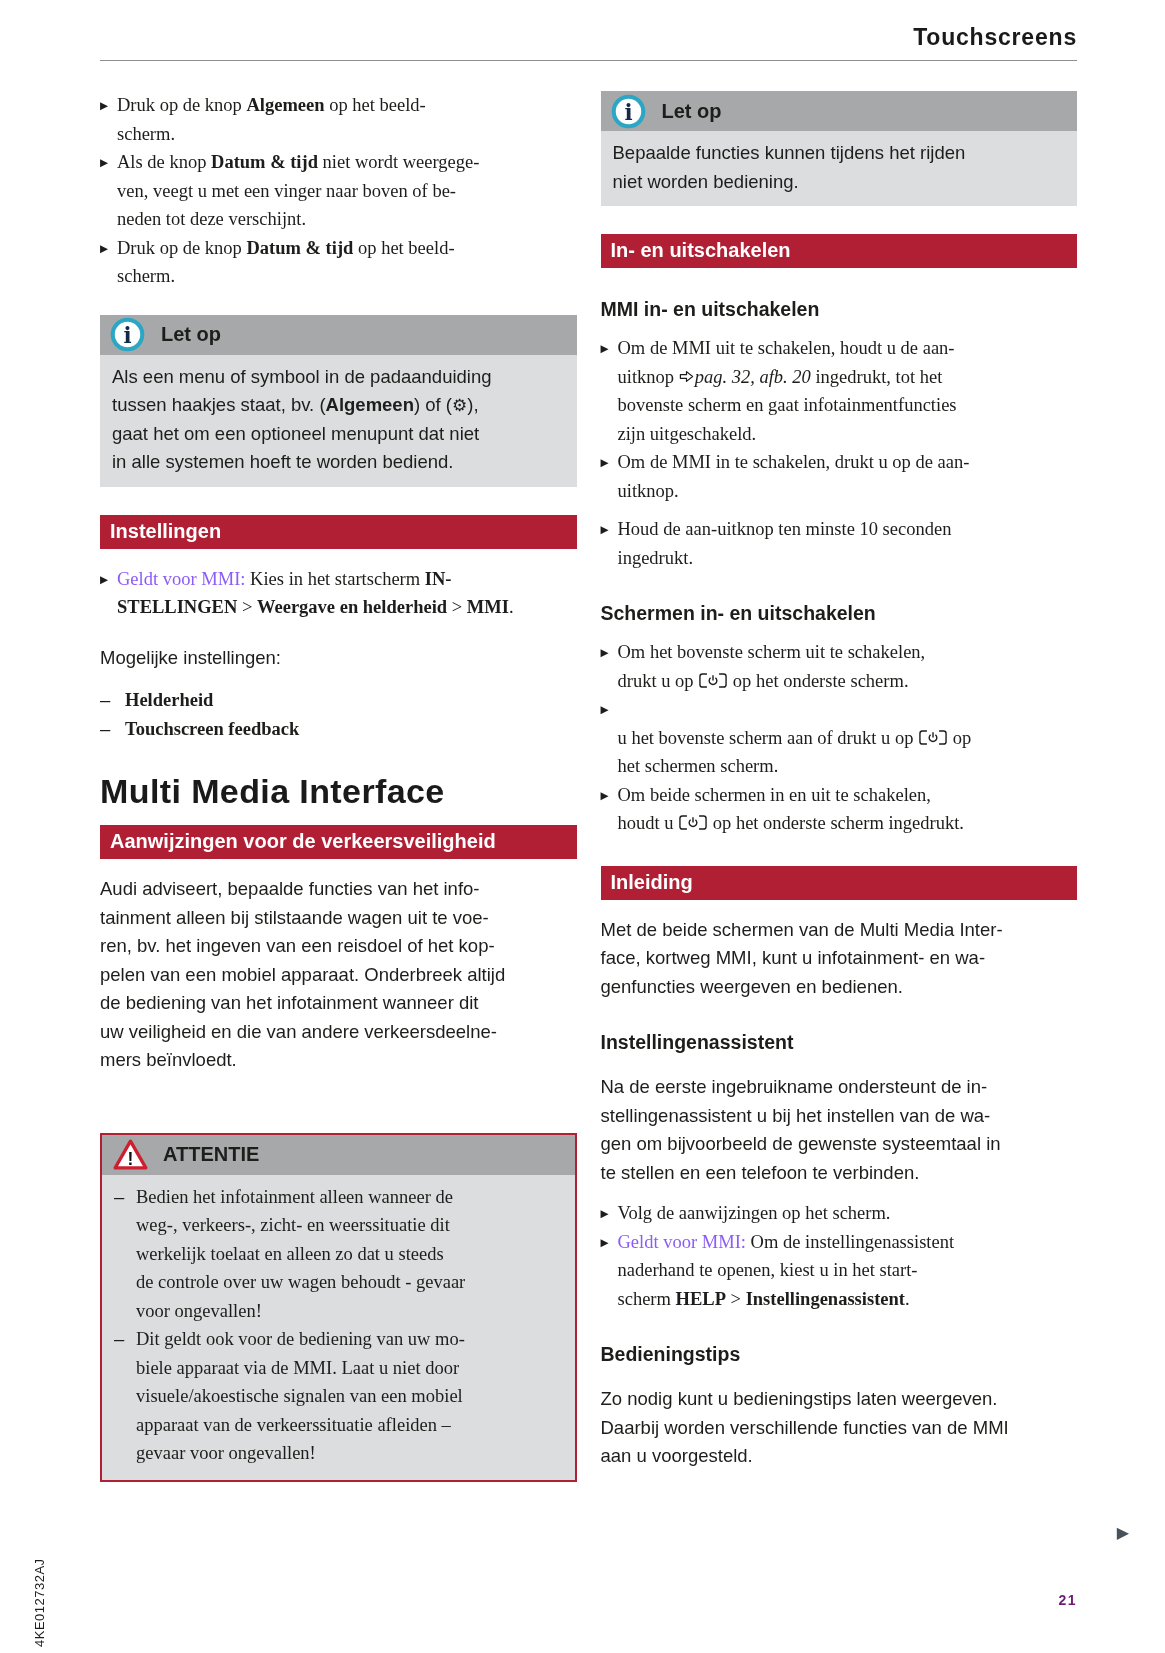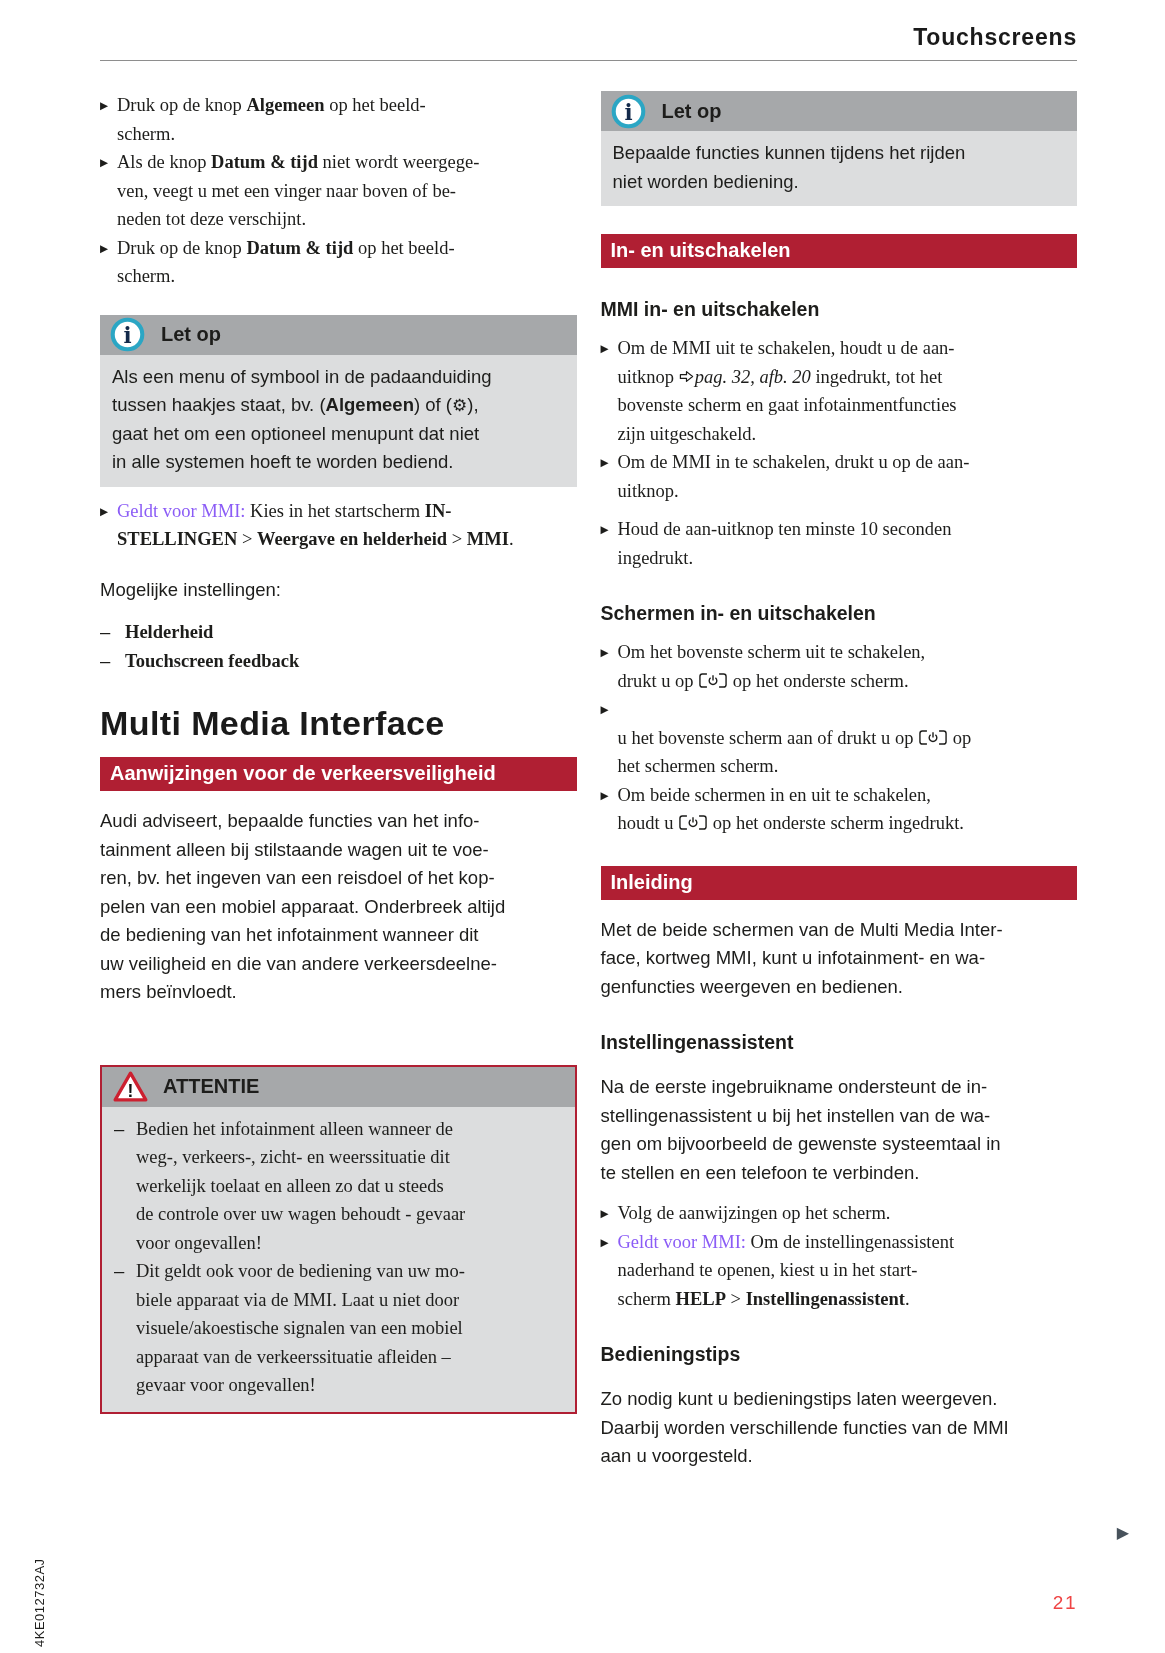--- a/index.html
+++ b/index.html
@@ -58,22 +58,22 @@
   .h3{font-weight:bold;font-size:19.5px;margin:26px 0 8px 0;line-height:30px;}
   .para{margin:16px 0 0 0;}
   
   .inline-icon{display:inline-block;vertical-align:-2px;line-height:1;}
   .inline-icon.gear-icon{font-size:17px;vertical-align:0;}
   .inline-icon.ref-arrow-icon{vertical-align:-1px;margin-right:1px;}
   .inline-icon.power-key-icon{vertical-align:-2px;margin:0 1px;}
   .info-ic,.warn-ic{display:inline-flex;align-items:center;}
   
   .pagenum{
-    position:absolute;top:1592px;right:88px;font-weight:normal;
-    font-size:19px;letter-spacing:1.5px;color:#ef4444;
+    position:absolute;top:1592px;right:88px;font-weight:bold;
+    font-size:14px;letter-spacing:1.5px;color:#701a75;
   }
   .doccode{
     position:absolute;left:32px;top:1452px;height:195px;
     writing-mode:vertical-rl;transform:rotate(180deg);
     font-size:13px;letter-spacing:.5px;color:#1d1d1b;white-space:nowrap;
   }
   .cont-arrow{
     position:absolute;top:1523px;right:36px;color:#47525b;font-size:16px;
   }
 </style>
@@ -111,20 +111,21 @@
             <svg viewBox="0 0 36 36" width="35" height="35">
               <circle cx="18" cy="18" r="15.2" fill="#ffffff" stroke="#2ba6c4" stroke-width="4.2"></circle>
               <text x="18" y="26.5" text-anchor="middle" font-family="DejaVu Serif, serif" font-size="22" font-weight="bold" fill="#13294a">i</text>
             </svg>
           </span>
           <span class="nb-title">Let op</span>
         </div>
         <div class="nb-body"><span>Als een menu of symbool in de padaanduiding</span><br><span>tussen haakjes staat, bv. (</span><span class="b">Algemeen</span><span>) of (</span><span class="inline-icon gear-icon">⚙</span><span>),</span><br><span>gaat het om een optioneel menupunt dat niet</span><br><span>in alle systemen hoeft te worden bediend.</span></div>
       </div>
 
+      <div class="secbar">Instellingen</div>
 
       <div class="blist">
         <div class="bullet">
           <span class="bm">▶</span>
           <span class="bt"><span class="g">Geldt voor MMI: </span><span>Kies in het startscherm </span><span class="b">IN-</span><br><span class="b">STELLINGEN</span><span> &gt; </span><span class="b">Weergave en helderheid</span><span> &gt; </span><span class="b">MMI</span><span>.</span></span>
         </div>
       </div>
 
       <p class="para" style="margin-top:22px">Mogelijke instellingen:</p>
 

